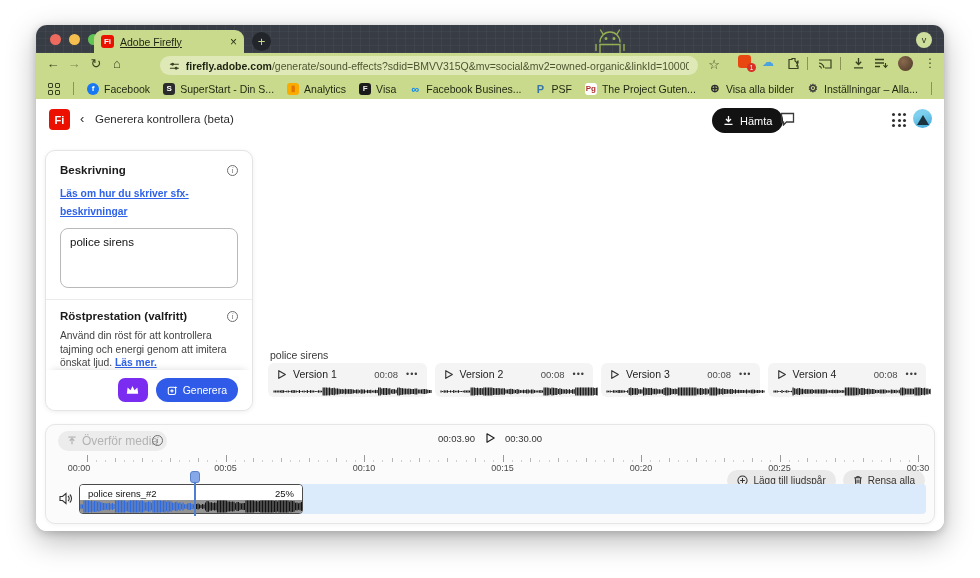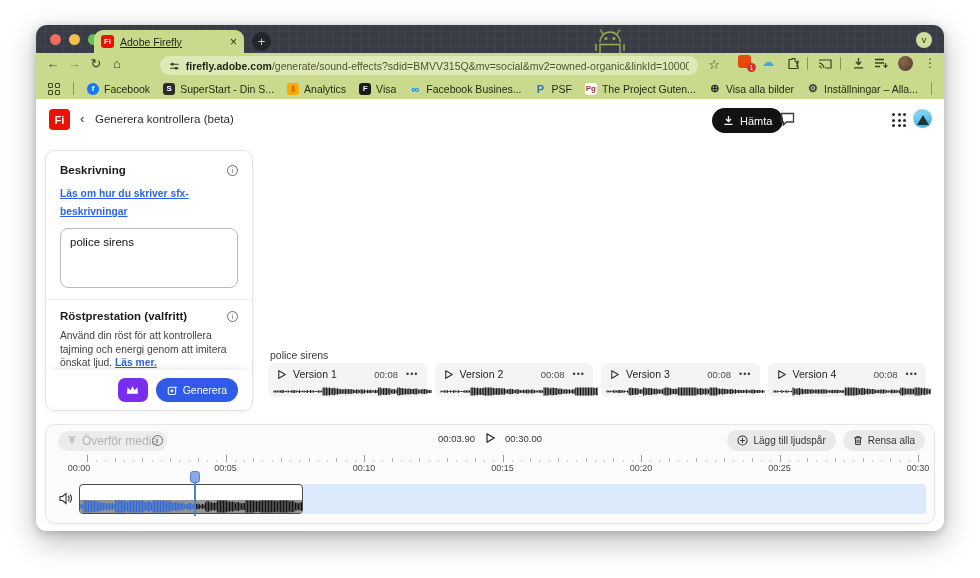--- a/index.html
+++ b/index.html
@@ -111,21 +111,21 @@
   .tl-card{position:absolute;left:9px;top:325px;width:890px;height:100px;background:#fbfbfb;
     border:1px solid #e6e6e6;border-radius:10px;box-shadow:0 1px 4px rgba(0,0,0,.05);}
   .tl-toolbar{position:absolute;left:0;top:5px;width:100%;height:22px;}
   .btn-upload{position:absolute;left:12px;top:1px;height:20px;padding:0 9px;border-radius:10px;
     background:#ececec;color:#b3b3b3;font-size:12px;display:flex;align-items:center;gap:5px;}
   .tl-info{position:absolute;left:106px;top:5px;}
   .tl-center{position:absolute;left:0;top:2px;width:100%;display:flex;align-items:center;justify-content:center;gap:9px;}
   .tl-time{font-size:9.5px;color:#333;}
   .tl-right{position:absolute;right:9px;top:0;display:flex;gap:7px;}
   .btn-gray{height:21px;padding:0 10px;border-radius:11px;background:#e9e9e9;color:#333;font-size:10px;
-    display:flex;align-items:center;gap:5px;}
+    display:flex;align-items:center;gap:5px;margin-top:40px;}
   .ruler{position:absolute;left:0;top:0;width:100%;height:100%;}
   .tick{position:absolute;width:1px;background:#9a9a9a;}
   .tick.minor{background:#b5b5b5;}
   .tick.sub{background:#d0d0d0;}
   .tick-label{position:absolute;top:38px;font-size:9px;color:#4a4a4a;transform:translateX(-50%);}
   .playhead-handle{position:absolute;top:46px;width:10px;height:12px;border-radius:3px;
     background:#87a8e8;border:1px solid #5b82c8;z-index:6;}
   .playhead-stem{position:absolute;top:57px;width:2px;height:34px;background:#4e7fd0;z-index:6;}
   .spk{position:absolute;left:13px;top:67px;}
   .track-strip{position:absolute;left:33px;top:59px;width:847px;height:30px;border-radius:4px;
@@ -941,20 +941,24 @@
         <div class="playhead-stem" id="playhead-stem" style="left: 148.03px;"></div>
         <svg class="spk" width="14" height="13" viewBox="0 0 14 13">
           <g fill="none" stroke="#333" stroke-width="1.1">
               <path d="M1 4.5 h2.5 L7 1.5 v10 L3.5 8.5 H1 z"></path>
               <path d="M9 4 a3.2 3.2 0 0 1 0 5"></path>
               <path d="M10.8 2.5 a5.5 5.5 0 0 1 0 8"></path>
             </g>
         </svg>
         <div class="track-strip"></div>
         <div class="clip" id="clip" style="width: 224px;">
+          <div class="clip-top">
+            <span class="clip-name">police sirens_#2</span>
+            <span class="clip-vol">25%</span>
+          </div>
           <div class="clip-wavezone">
               <svg id="clip-wave" viewBox="0 0 222 13" width="100%" height="100%">
                 <line x1="1" x2="1" y1="4.2" y2="8.8" stroke="#2f6be0" stroke-width="1.1"></line>
                 <line x1="2.5" x2="2.5" y1="4.5" y2="8.5" stroke="#2f6be0" stroke-width="1.1"></line>
                 <line x1="4" x2="4" y1="0.4" y2="12.6" stroke="#2f6be0" stroke-width="1.1"></line>
                 <line x1="5.5" x2="5.5" y1="0.4" y2="12.6" stroke="#2f6be0" stroke-width="1.1"></line>
                 <line x1="7" x2="7" y1="0.4" y2="12.6" stroke="#2f6be0" stroke-width="1.1"></line>
                 <line x1="8.5" x2="8.5" y1="0.4" y2="12.6" stroke="#2f6be0" stroke-width="1.1"></line>
                 <line x1="10" x2="10" y1="1.1" y2="11.9" stroke="#2f6be0" stroke-width="1.1"></line>
                 <line x1="11.5" x2="11.5" y1="0.4" y2="12.6" stroke="#2f6be0" stroke-width="1.1"></line>

